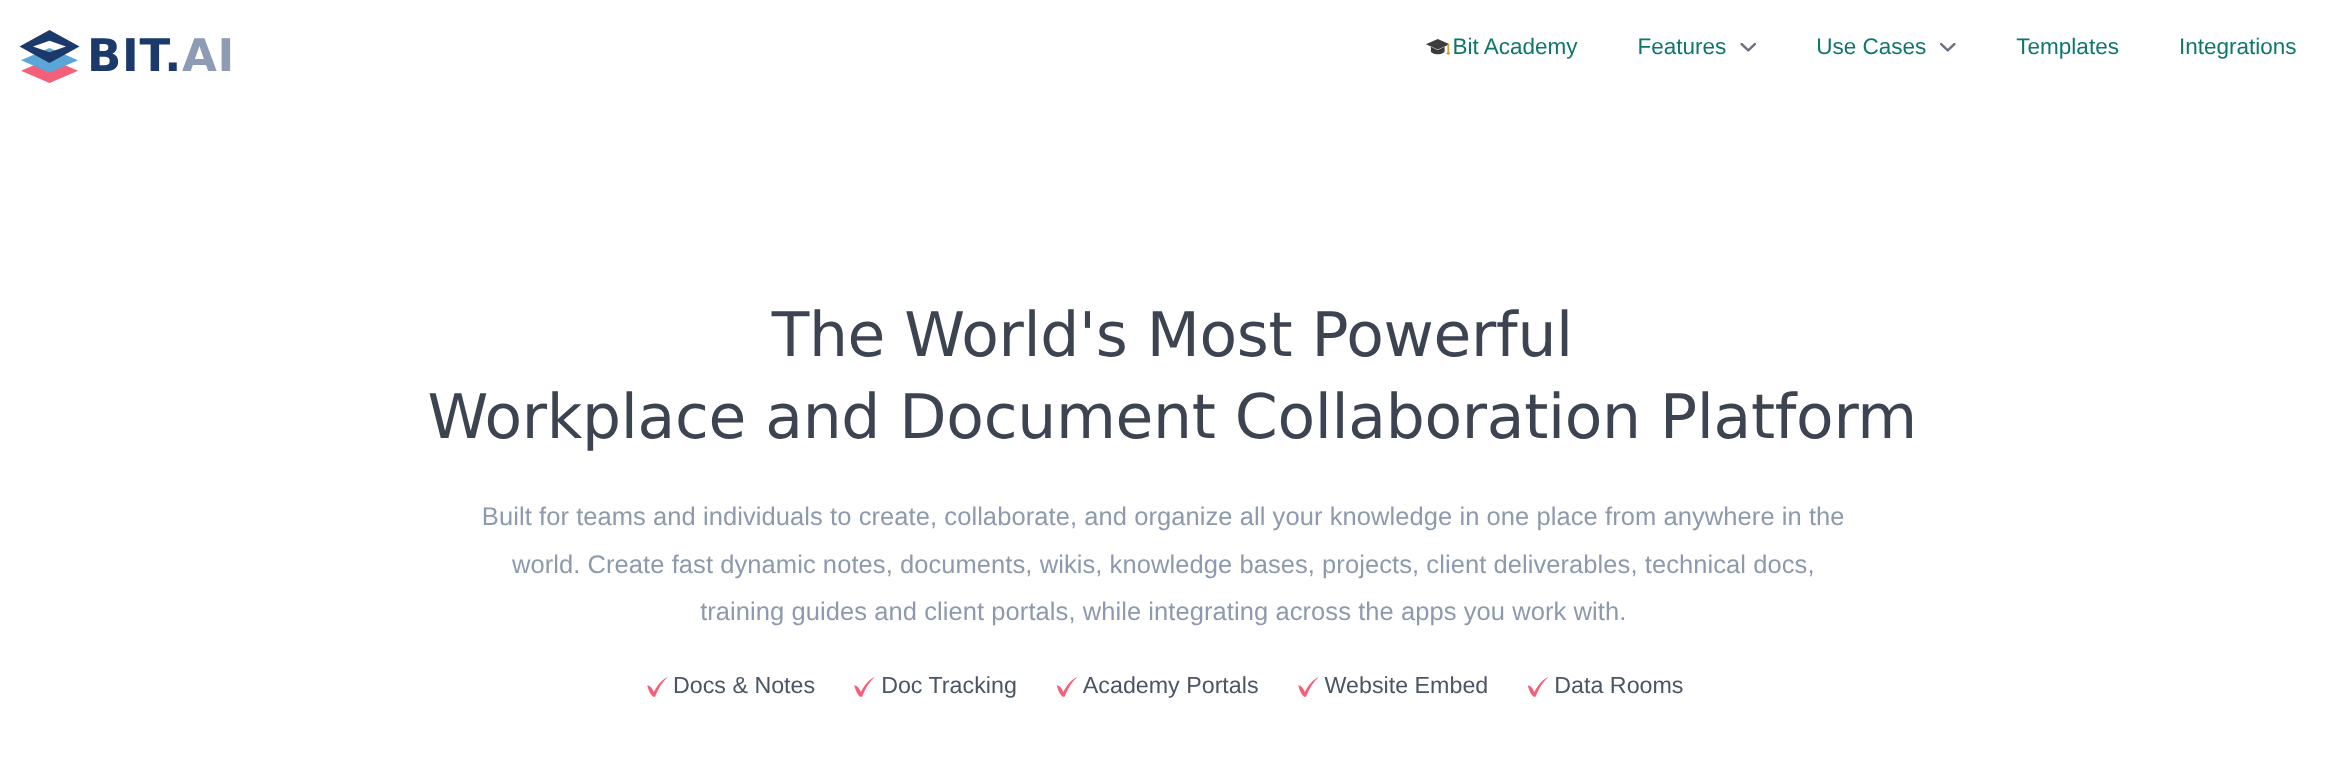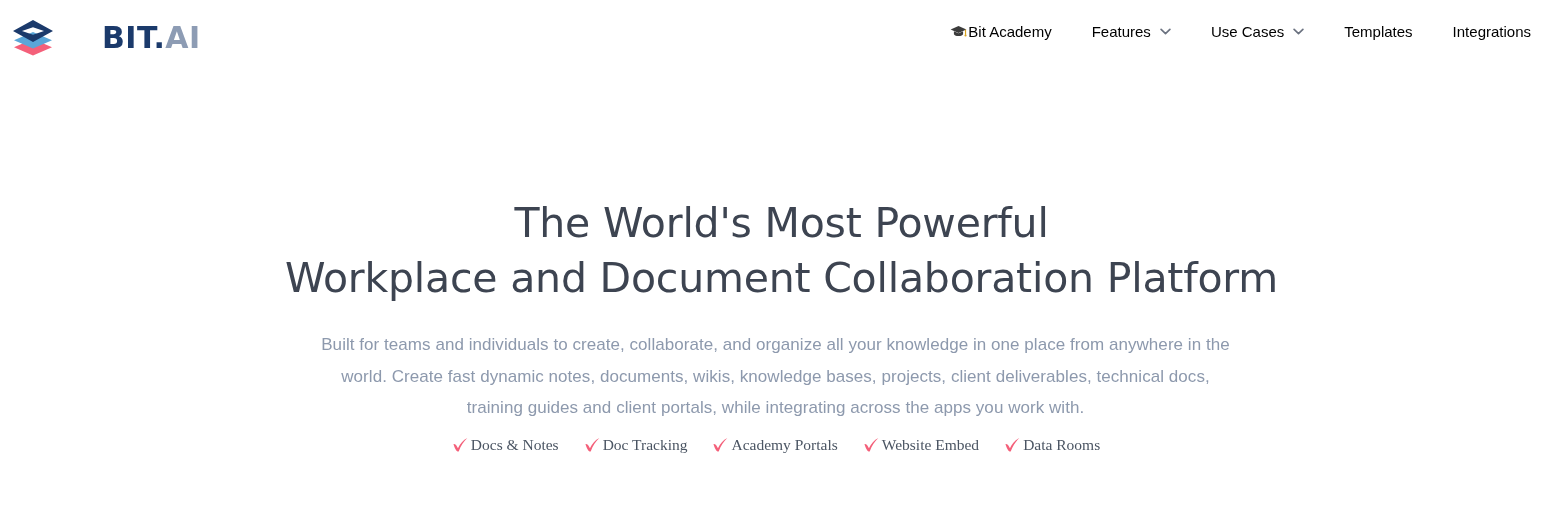--- a/index.html
+++ b/index.html
@@ -35,21 +35,20 @@
   }
 
   .brand {
     position: absolute;
     left: 12px;
     top: 16px;
     display: flex;
     align-items: center;
     height: 44px;
     text-decoration: none;
-    gap: 44px;
   }
   .brand-mark {
     width: 42px;
     height: 38px;
     display: block;
     margin-right: 4px;
   }
   .brand-word {
     font-family: "DejaVu Sans", sans-serif;
     font-size: 30px;
@@ -67,21 +66,21 @@
     right: 10px;
     top: 24px;
     display: flex;
     align-items: center;
     gap: 0px;
   }
   .nav-item {
     display: flex;
     align-items: center;
     font-size: 15px;
-    color: #000000;
+    color: #0f766e;
     line-height: 1;
     white-space: nowrap;
     cursor: pointer;
     padding: 0 20px;
     text-decoration: none;
   }
   .nav-item:last-child { padding-right: 10px; }
   .nav-label { display: inline-block; }
   .cap-icon {
     width: 17px;
@@ -124,27 +123,26 @@
     width: 920px;
     font-family: "Liberation Sans", sans-serif;
     font-size: 17px;
     line-height: 31.5px;
     color: #8d99ad;
     letter-spacing: 0.05px;
   }
 
   
   .feature-row {
-    margin: 12px auto 0 auto;
+    margin: 25px auto 0 auto;
     display: flex;
     justify-content: center;
     align-items: flex-start;
     flex-wrap: nowrap;
     gap: 0px;
-    font-family: Liberation Serif, serif;
   }
   .feature-item {
     display: flex;
     align-items: center;
     font-size: 15.5px;
     color: #4b5563;
     white-space: nowrap;
     padding: 0 12px;
     line-height: 1;
   }

